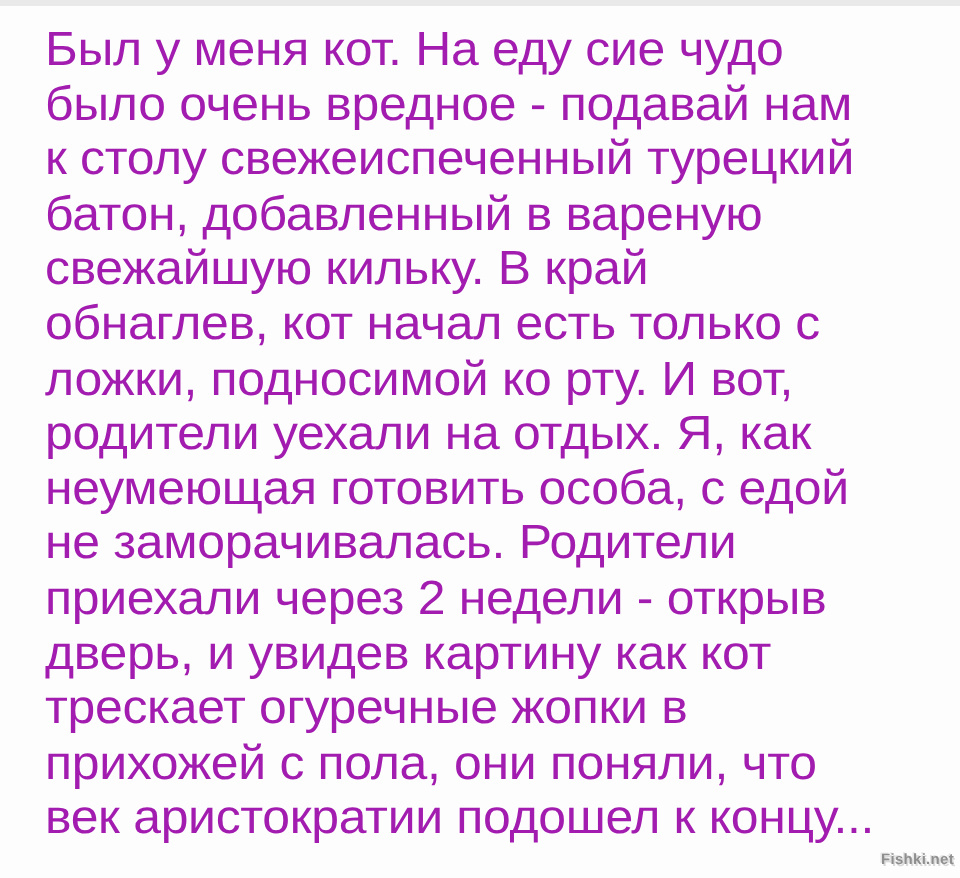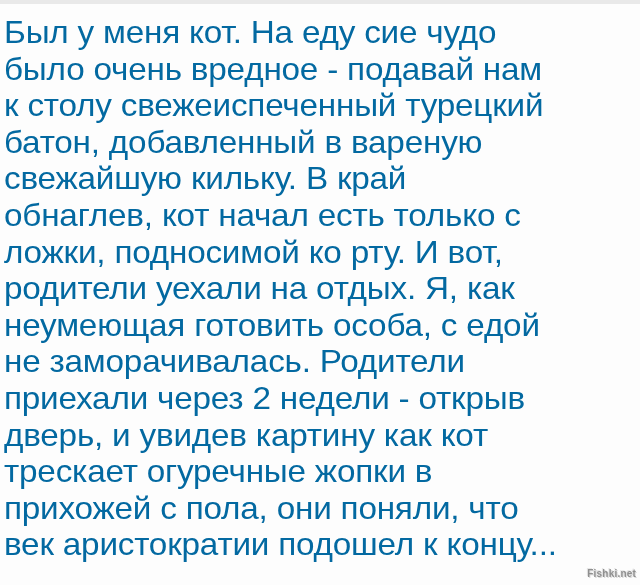--- a/index.html
+++ b/index.html
@@ -18,23 +18,23 @@
     position: absolute;
     top: 0;
     left: 0;
     width: 640px;
     height: 4px;
     background: #e9e9e9;
   }
   .story {
     position: absolute;
     top: 14px;
-    left: 4px;
+    left: 30px;
     right: 6px;
-    color: #0369a1;
+    color: #a21caf;
   }
   .story .line {
     font-size: 32px;
     line-height: 36.6px;
     font-weight: 400;
     letter-spacing: -0.2px;
     white-space: nowrap;
     transform-origin: left center;
     transform: scaleX(1.04);
   }

